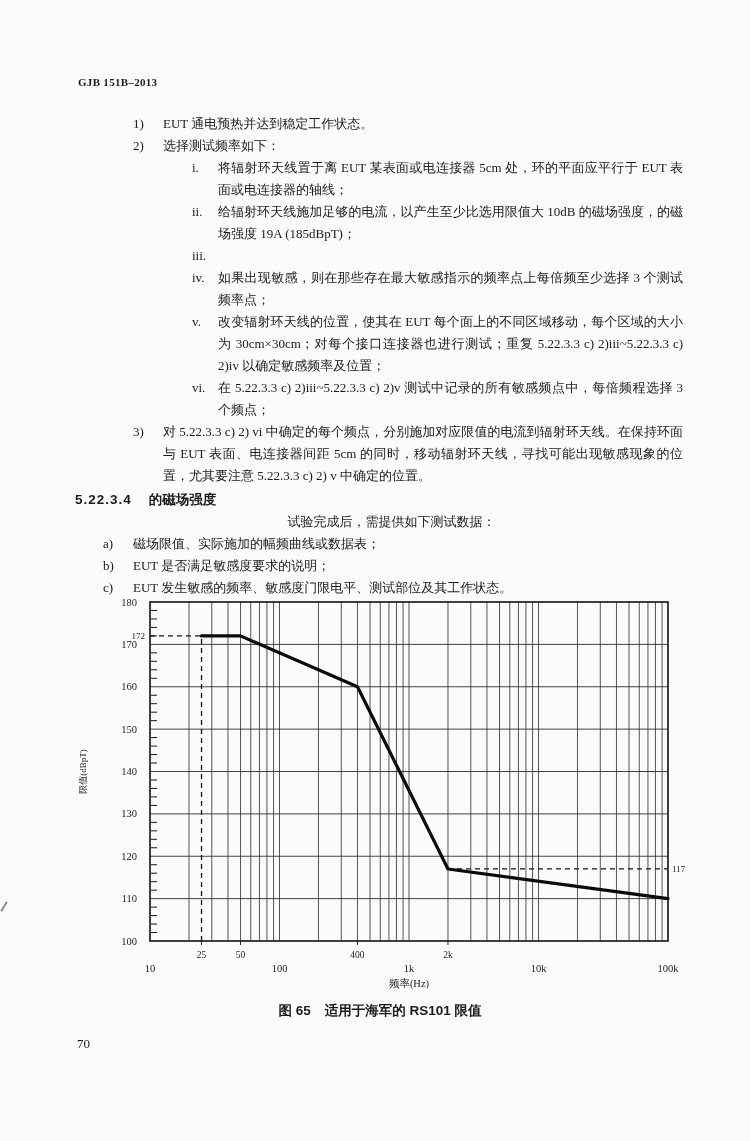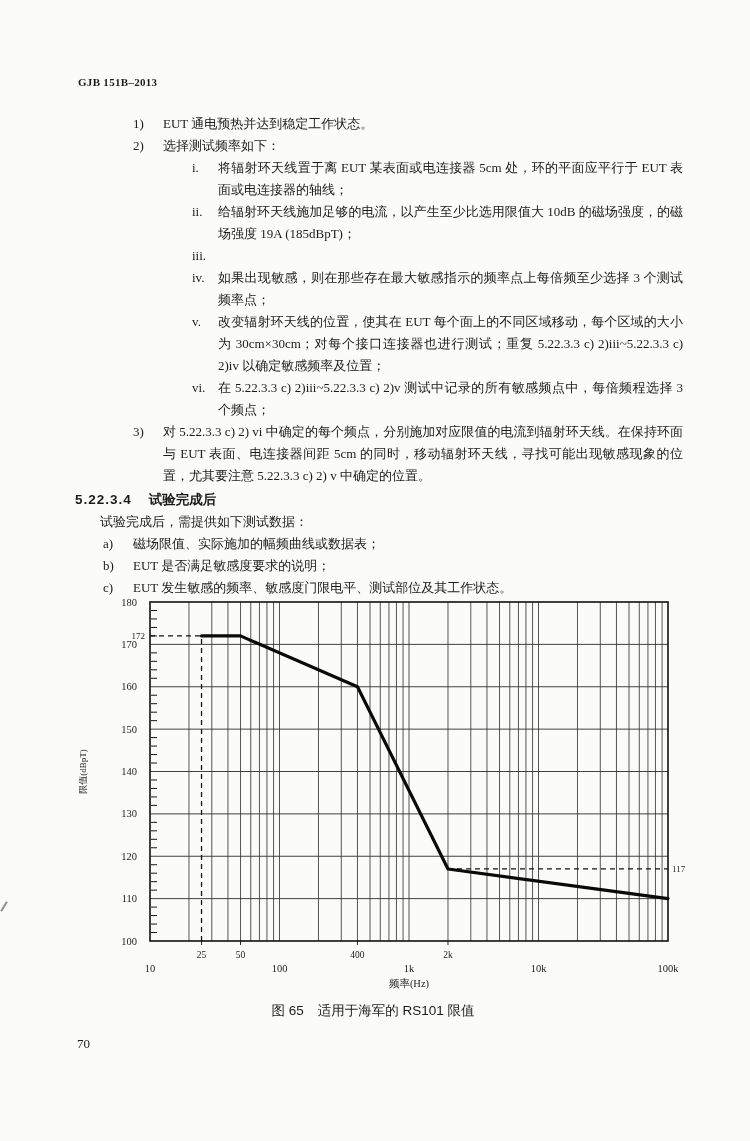--- a/index.html
+++ b/index.html
@@ -20,28 +20,28 @@
   .row { display:flex; }
   .row .num { flex:0 0 auto; }
   .l1 .num { margin-left:58px; width:30px; }
   .l2 .num { margin-left:117px; width:26px; }
   .row .txt { flex:1; text-align:justify; }
   .section-heading {
     font-family:"Liberation Sans", sans-serif;
     font-weight:bold; font-size:13.5px; margin-top:2px;
   }
   .section-heading .sec-num { margin-right:17px; letter-spacing:1px; }
-  .intro { margin-left:25px; }
+  .intro { margin-left:25px;text-align:center; }
   .abc .num { margin-left:28px; width:30px; }
   .chart-wrap { position:absolute; left:70px; top:588px; width:630px; height:408px; }
   svg text { font-family:"Liberation Serif", serif; }
   .figure-caption {
-    position:absolute; left:58px; top:1002px; width:630px;
+    position:absolute; left:65px; top:1002px; width:630px;
     text-align:center; font-family:"Liberation Sans", sans-serif;
-    font-weight:normal; font-size:13.5px;
+    font-weight:bold; font-size:13.5px;
   }
   .figure-caption .cap-prefix { margin-right:14px; }
   .page-number { position:absolute; left:77px; top:1036px; font-size:13px; }
   .scan-artifact {
     position:absolute; left:3px; top:901px; width:2px; height:11px;
     background:#8d8d8d; transform:rotate(32deg);
   }
 </style>
 </head>
 <body>
@@ -81,21 +81,21 @@
     <span class="num">vi.</span>
     <span class="txt">在 5.22.3.3 c) 2)iii~5.22.3.3 c) 2)v 测试中记录的所有敏感频点中，每倍频程选择 3 个频点；</span>
   </div>
 
   <div class="row l1">
     <span class="num">3)</span>
     <span class="txt">对 5.22.3.3 c) 2) vi 中确定的每个频点，分别施加对应限值的电流到辐射环天线。在保持环面与 EUT 表面、电连接器间距 5cm 的同时，移动辐射环天线，寻找可能出现敏感现象的位置，尤其要注意 5.22.3.3 c) 2) v 中确定的位置。</span>
   </div>
 
   <div class="section-heading">
-    <span class="sec-num">5.22.3.4</span><span>试验完成后</span>
+    <span class="sec-num">5.22.3.4</span><span>的磁场强度</span>
   </div>
   <div class="intro">试验完成后，需提供如下测试数据：</div>
 
   <div class="row abc">
     <span class="num">a)</span>
     <span class="txt">磁场限值、实际施加的幅频曲线或数据表；</span>
   </div>
   <div class="row abc">
     <span class="num">b)</span>
     <span class="txt">EUT 是否满足敏感度要求的说明；</span>

